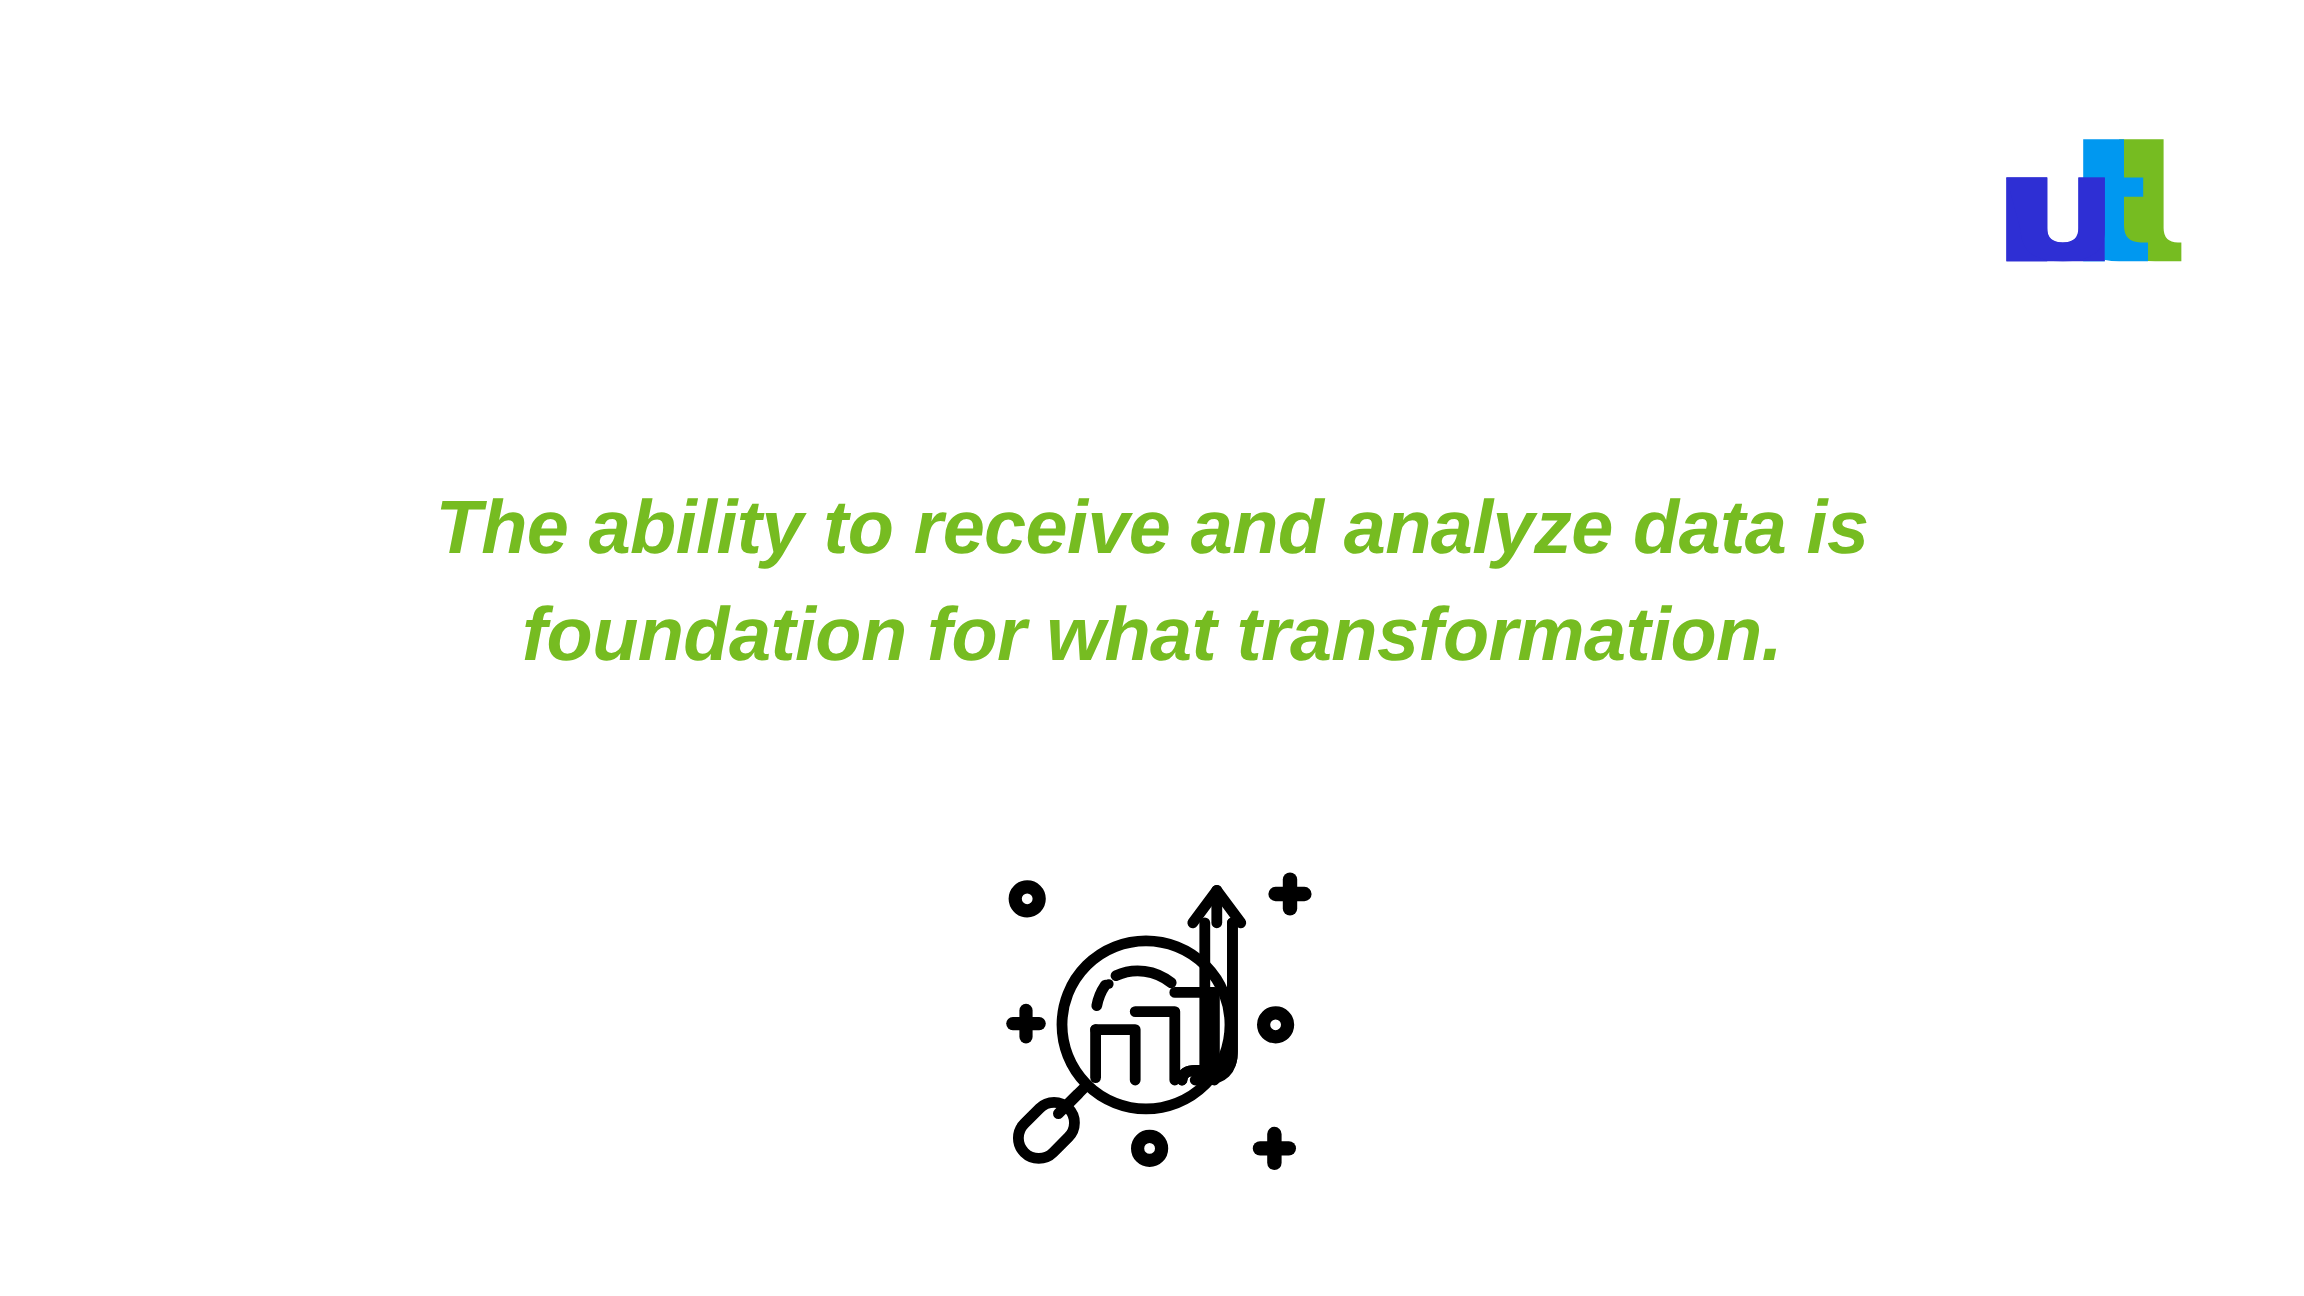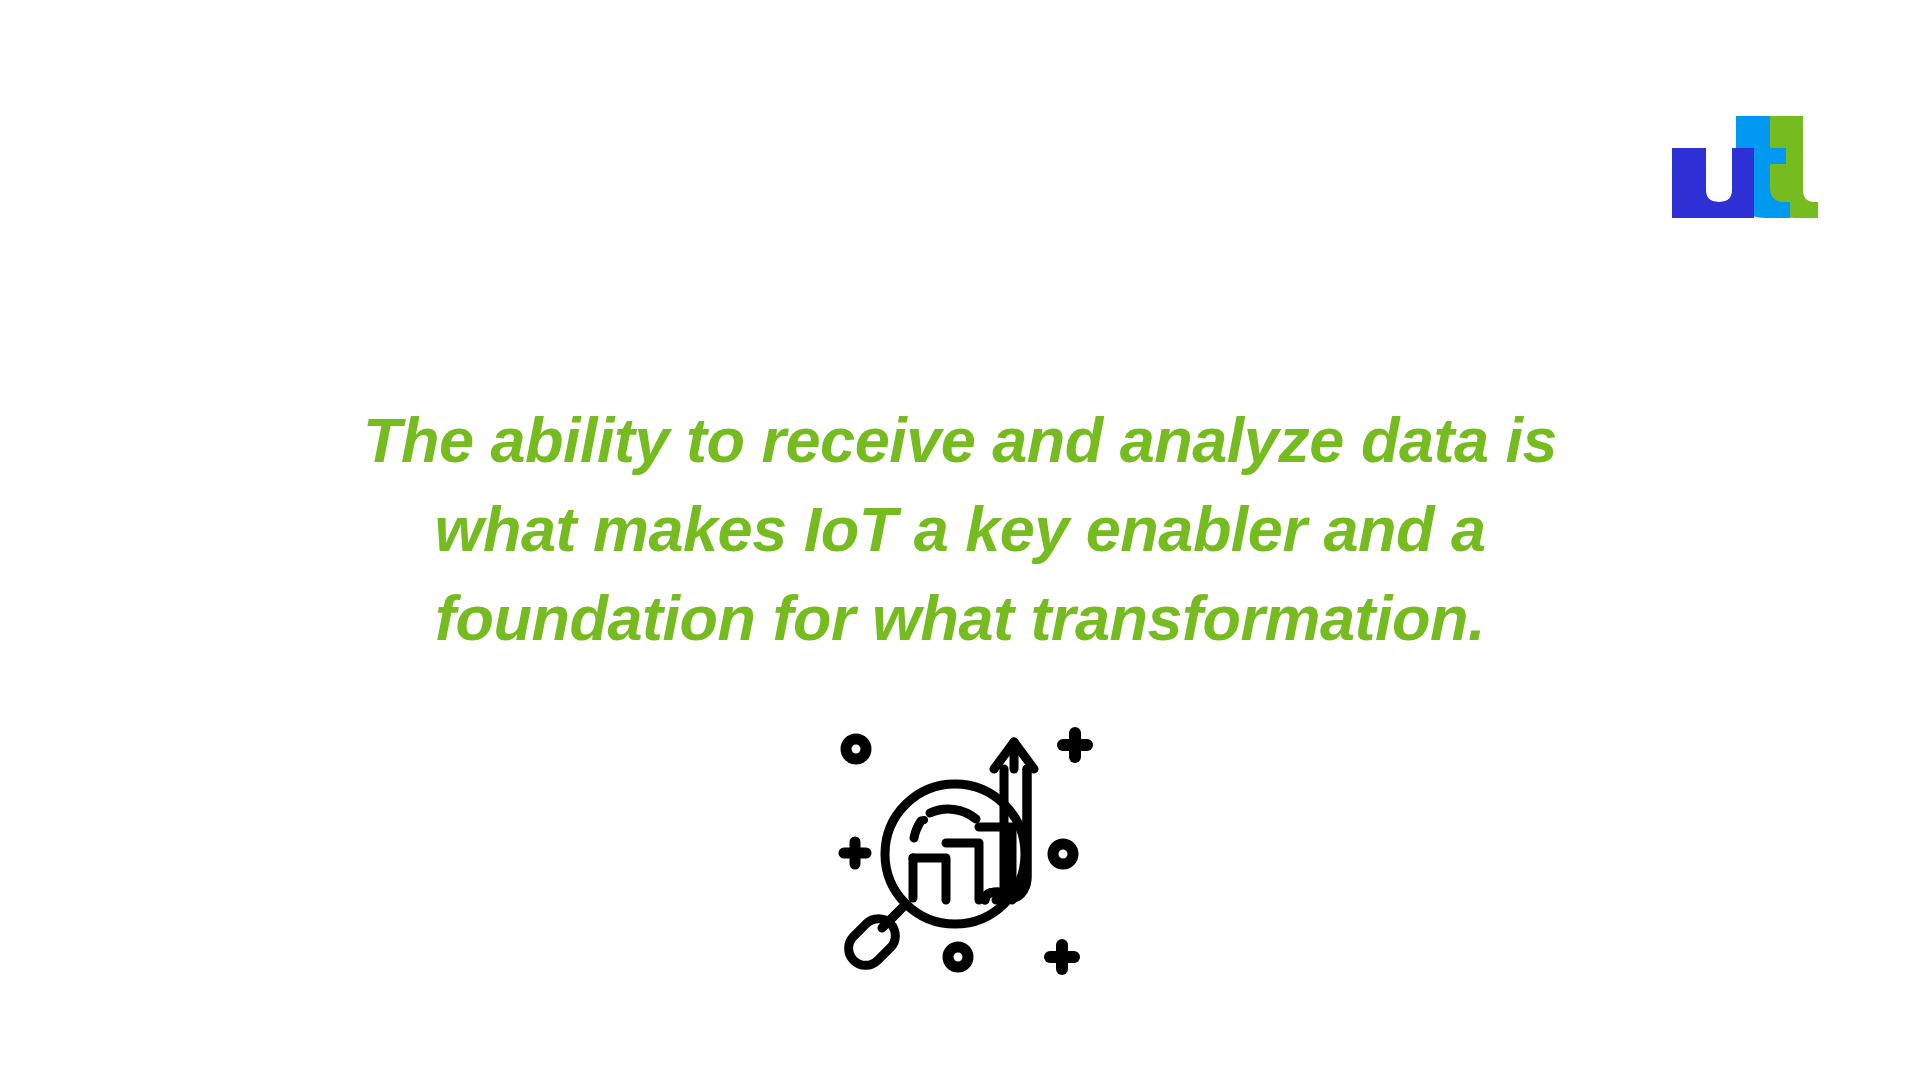--- a/index.html
+++ b/index.html
@@ -86,21 +86,20 @@
       </g>
 
       <g>
         <path d="M14 40 H48 V84 q0 10 13 10 q13 0 13 -10 V40 H96 V84 q0 26 -35 26 q-35 0 -35 -26 Z" fill="#2e2fd4"></path>
       </g>
     </svg>
   </div>
 
   <div class="quote">
     <span class="quote-line">The ability to receive and analyze data is</span>
-    <span class="quote-line">what makes IoT a key enabler and a</span>
     <span class="quote-line">foundation for what transformation.</span>
   </div>
 
   <div class="icon-wrap">
     <svg viewBox="0 0 290 290" xmlns="http://www.w3.org/2000/svg" role="img">
       <g fill="none" stroke="#000000" stroke-width="9" stroke-linecap="round" stroke-linejoin="round">
 
         <circle cx="137" cy="142" r="70"></circle>
 
         <g>

